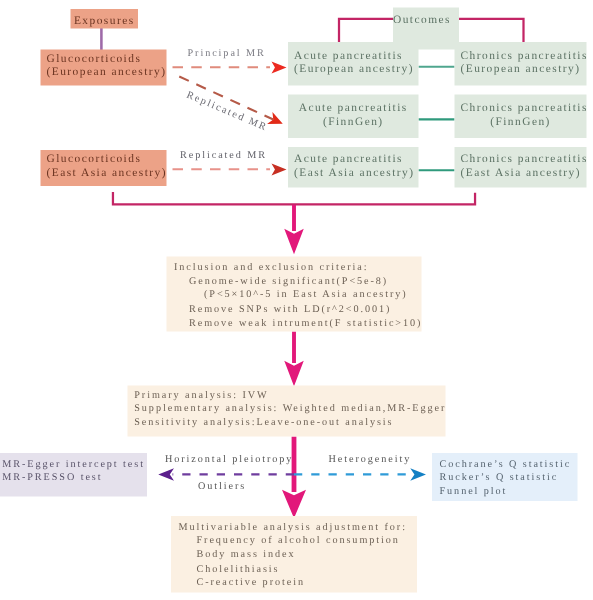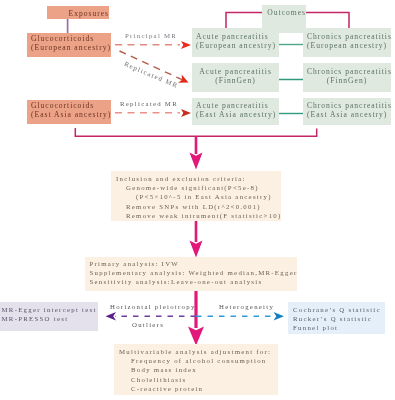--- a/index.html
+++ b/index.html
@@ -82,33 +82,33 @@
       <line x1="196" y1="316.3" x2="115" y2="316.3" stroke="#6f3d9e" stroke-width="1.5" stroke-dasharray="5.5 6"></line>
       <path d="M105.5,316.3 L116,312.1 L113.2,316.3 L116,320.5 Z" fill="#5b1f8c"></path>
     </g>
 
     <g>
       <line x1="196" y1="316.3" x2="274" y2="316.3" stroke="#2f9bd8" stroke-width="1.5" stroke-dasharray="5.5 6"></line>
       <path d="M284,316.3 L273.5,312.1 L276.3,316.3 L273.5,320.5 Z" fill="#1480c4"></path>
     </g>
   </svg>
 
-  <div class="box salmon t7" style="left:47px;top:6px;width:62px;height:13px;text-align:right;padding-top:2.5px;">Exposures</div>
+  <div class="box salmon t7" style="left:47px;top:6px;width:45px;height:13px;text-align:center;padding-top:2.5px;">Exposures</div>
 
   <div class="box salmon" style="left:27px;top:33px;width:84px;height:24px;padding:1.2px 4px;">
     <div class="t7">Glucocorticoids</div>
     <div class="t7">(European ancestry)</div>
   </div>
 
   <div class="box salmon" style="left:27px;top:100px;width:84px;height:24px;padding:1.2px 4px;">
     <div class="t7">Glucocorticoids</div>
     <div class="t7">(East Asia ancestry)</div>
   </div>
 
-  <div class="box green t7" style="left:262px;top:5px;width:44px;height:28px;text-align:right;padding-top:3px;">Outcomes</div>
+  <div class="box green t7" style="left:262px;top:5px;width:44px;height:28px;text-align:left;padding-top:3px;">Outcomes</div>
 
   <div class="box green" style="left:192px;top:28px;width:87px;height:29px;padding:4px 4px;">
     <div class="t7">Acute pancreatitis</div>
     <div class="t7">(European ancestry)</div>
   </div>
   <div class="box green" style="left:192px;top:63px;width:87px;height:29px;padding:4px 4px;text-align:center;">
     <div class="t7">Acute pancreatitis</div>
     <div class="t7">(FinnGen)</div>
   </div>
   <div class="box green" style="left:192px;top:98px;width:87px;height:27px;padding:3px 4px;">

